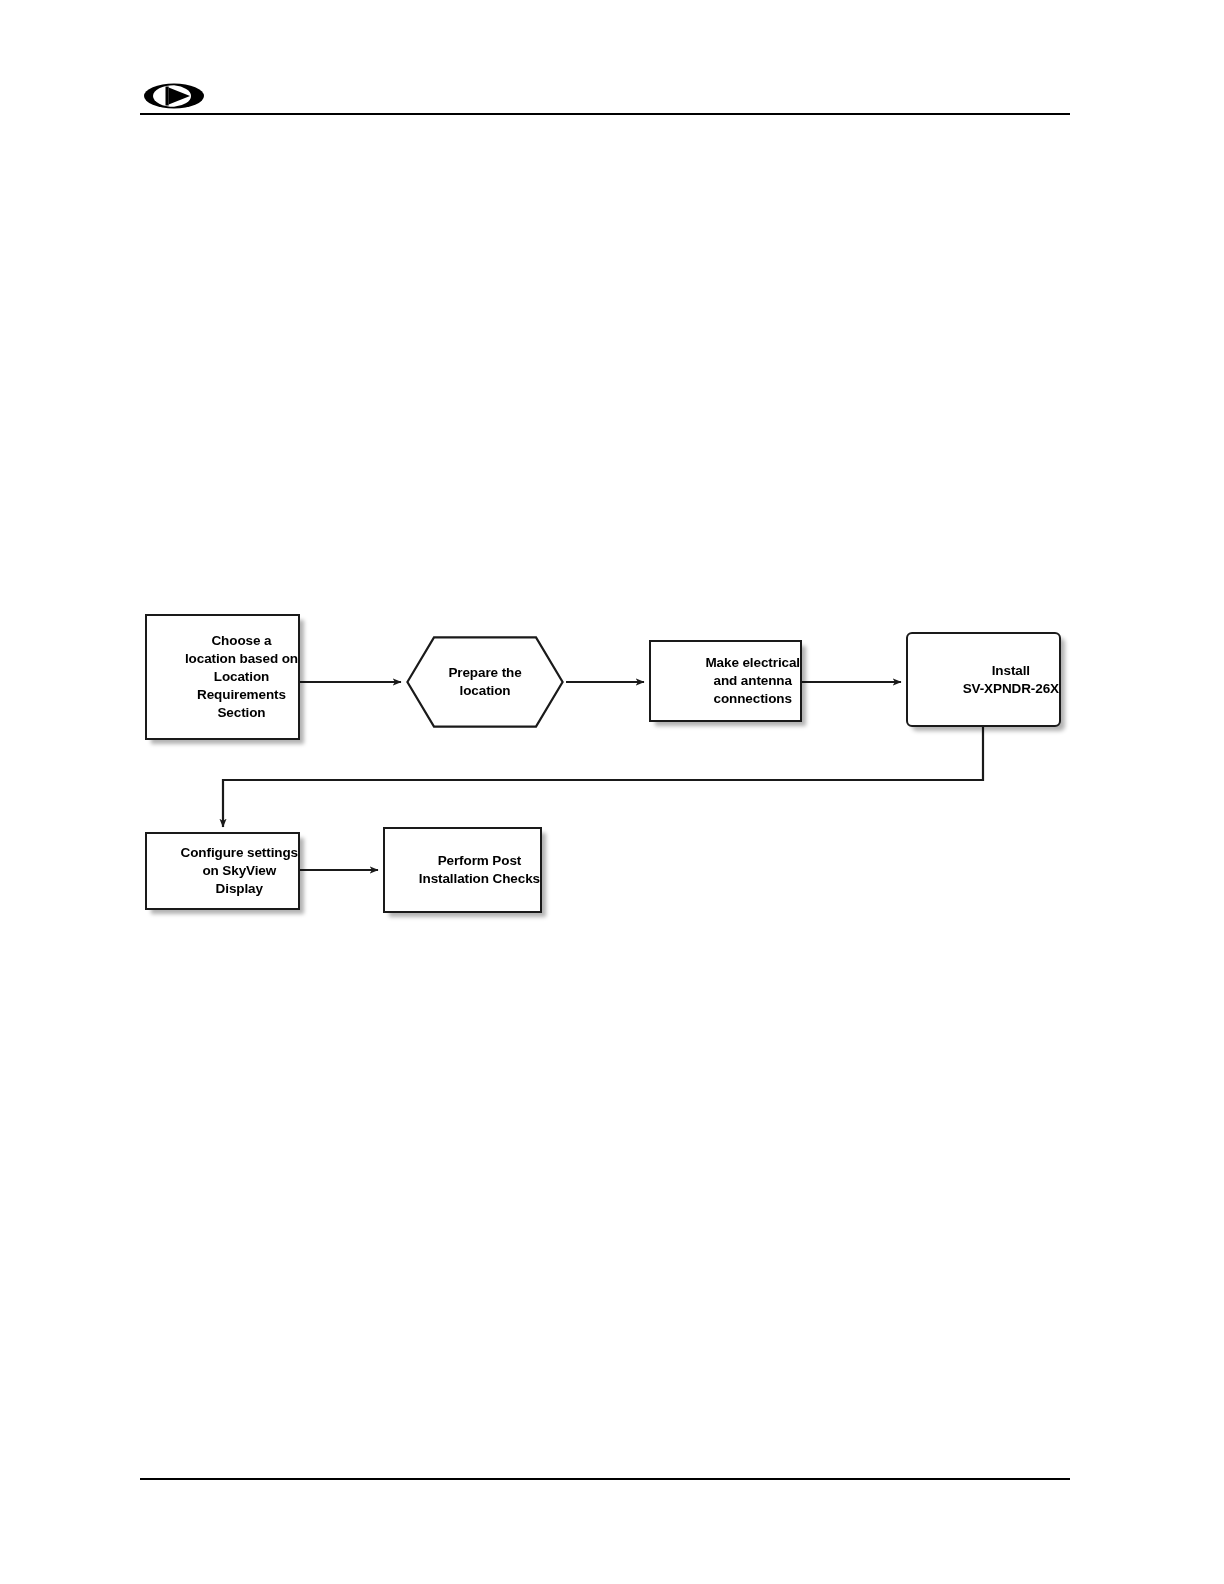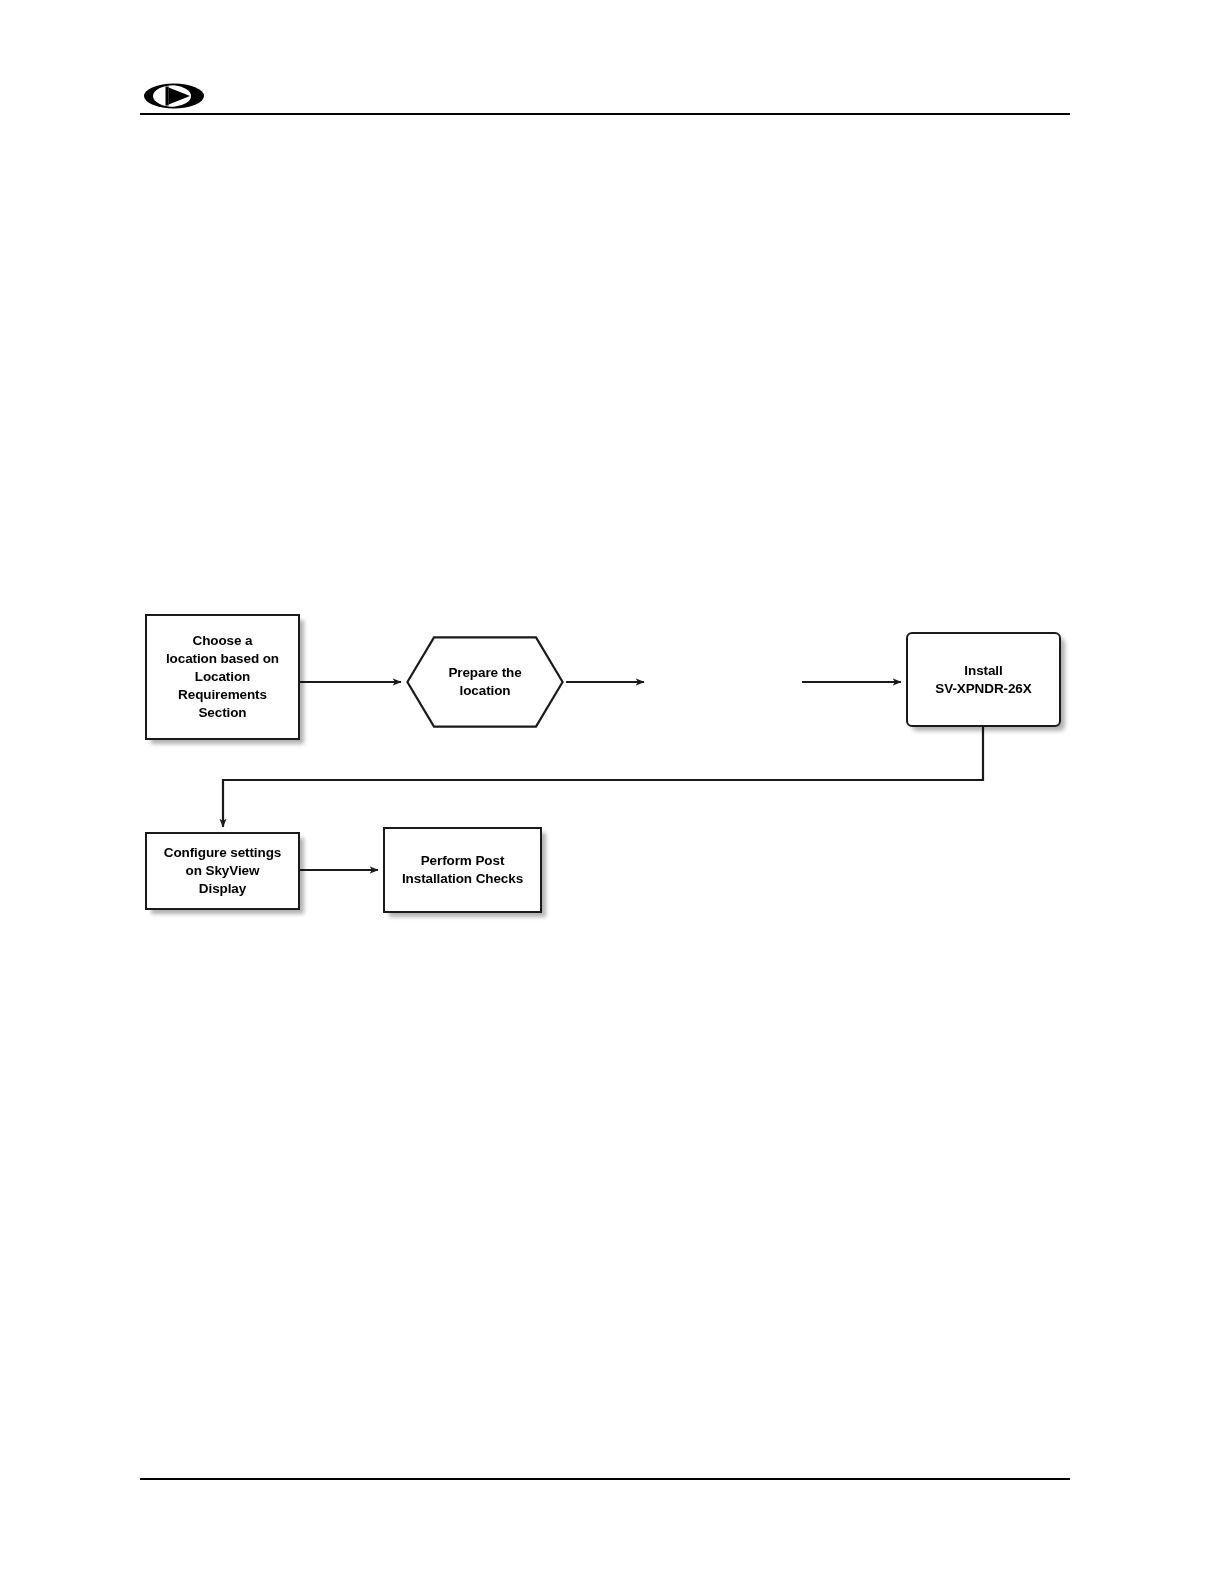--- a/index.html
+++ b/index.html
@@ -69,20 +69,21 @@
     line-height: 1.32;
     color: #000000;
     white-space: pre-line;
     letter-spacing: -0.1px;
   }
 
   
   .node.rect {
     border: 2px solid #1a1a1a;
     box-shadow: 5px 5px 4px -1px rgba(0, 0, 0, 0.30);
+    justify-content: flex-end;
   }
 
   
   .node.hex {
     border: none;
     background: transparent;
     text-align: center;
   }
   .node.hex .hex-svg {
     position: absolute;
@@ -159,20 +160,25 @@
     </div>
 
     <div class="node hex" id="node-prepare-location" style="left:406px; top:636px; width:158px; height:92px;">
       <svg class="hex-svg" viewBox="0 0 158 92" preserveAspectRatio="none" aria-hidden="true">
         <polygon points="1.4,46 28,1.4 130,1.4 156.6,46 130,90.6 28,90.6" fill="#ffffff" stroke="#1a1a1a" stroke-width="2.2" stroke-linejoin="miter"></polygon>
       </svg>
       <span class="node-label">Prepare the
 location</span>
     </div>
 
+    <div class="node rect" id="node-make-connections" style="left:649px; top:640px; width:153px; height:82px;">
+      <span class="node-label">Make electrical
+and antenna
+connections</span>
+    </div>
 
     <div class="node rect" id="node-install-unit" style="left:906px; top:632px; width:155px; height:95px;border-radius:6px;">
       <span class="node-label">Install
 SV-XPNDR-26X</span>
     </div>
 
     <div class="node rect" id="node-configure-settings" style="left:145px; top:832px; width:155px; height:78px;">
       <span class="node-label">Configure settings
 on SkyView
 Display</span>

